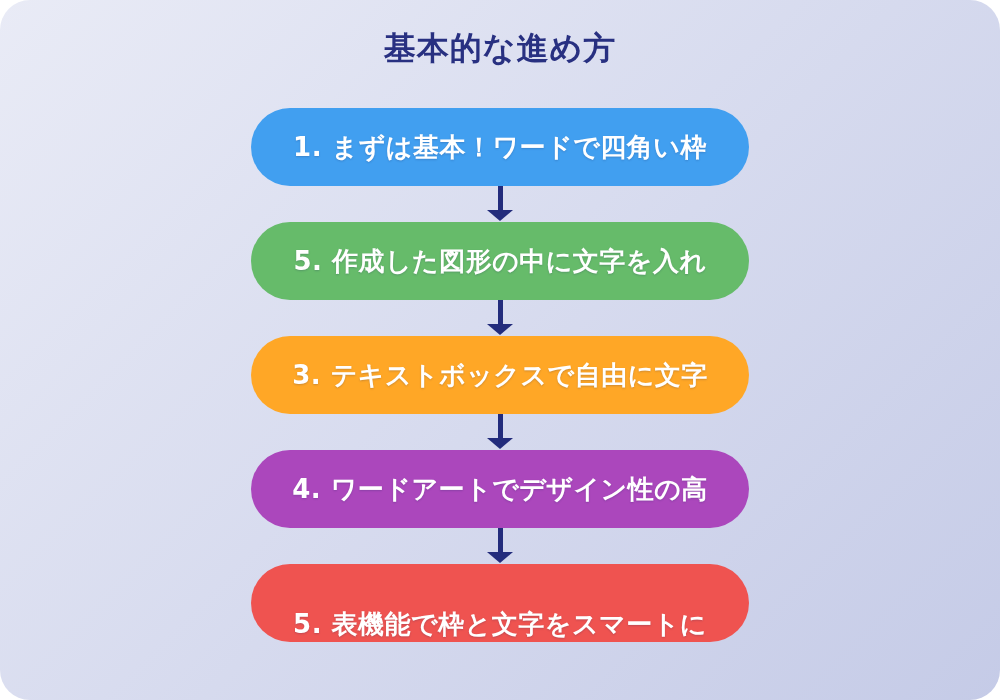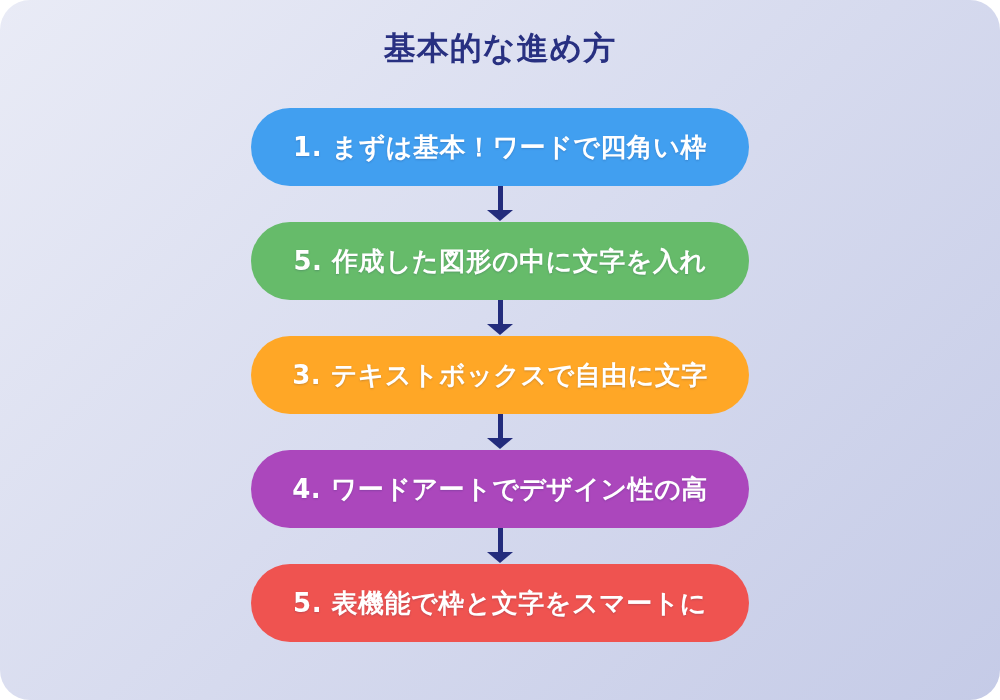--- a/index.html
+++ b/index.html
@@ -112,18 +112,18 @@
 
     <div class="step" style="background: rgb(171, 71, 188); text-align: center;">
       <span class="step-label">4. ワードアートでデザイン性の高</span>
     </div>
 
     <div class="arrow">
       <div class="arrow-line"></div>
       <div class="arrow-head"></div>
     </div>
 
-    <div class="step" style="background: rgb(239, 83, 80);">
+    <div class="step" style="background: rgb(239, 83, 80); align-items: flex-end;">
       <span class="step-label">5. 表機能で枠と文字をスマートに</span>
     </div>
 
   </div>
 </div>
 
 </body></html>

